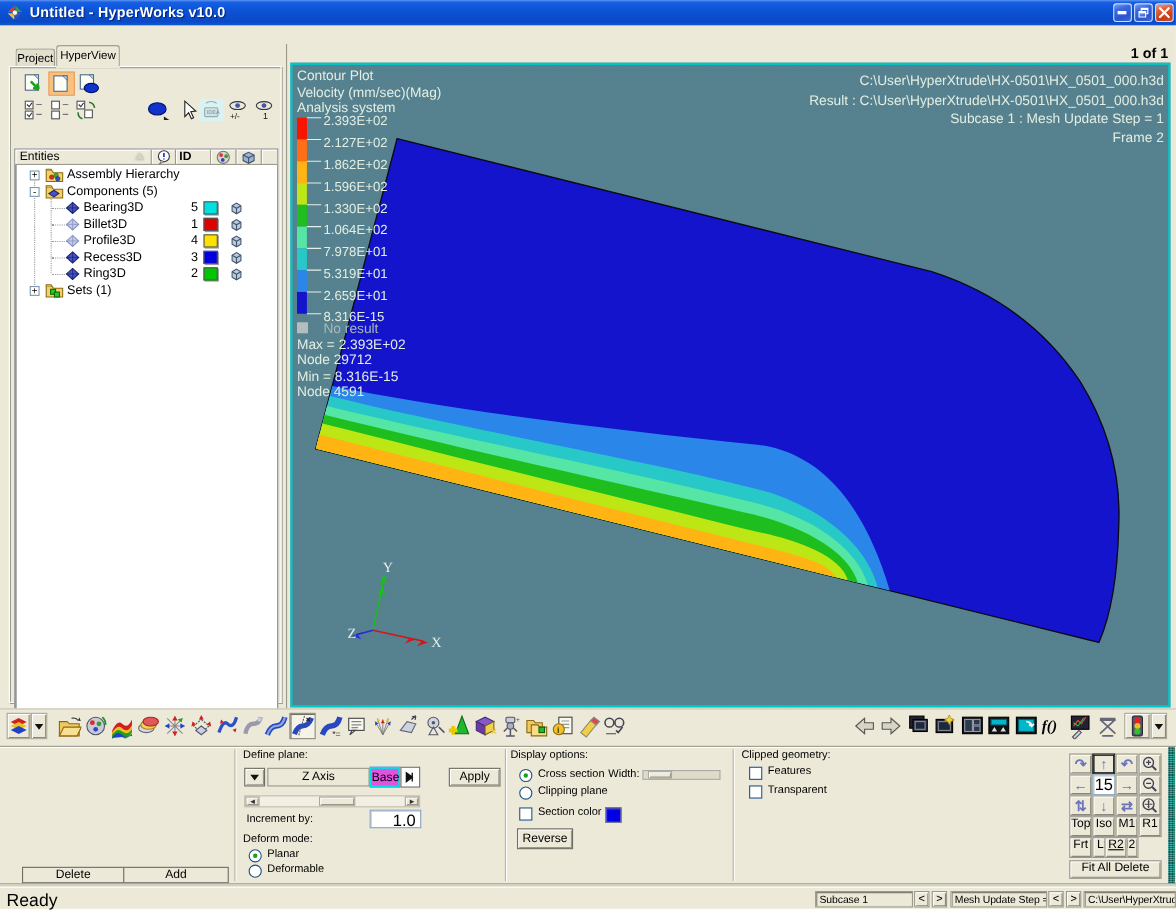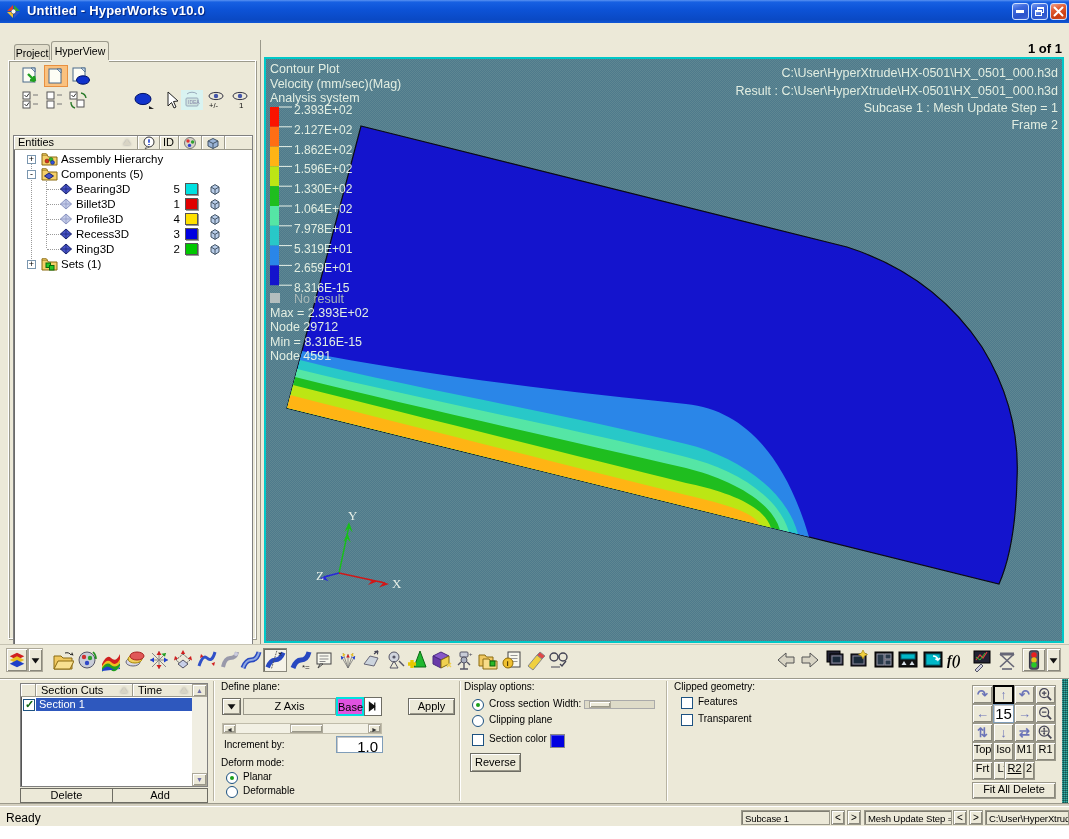--- a/index.html
+++ b/index.html
@@ -239,21 +239,21 @@
             <span style="position:absolute;left:4px;top:0;">Entities</span>
             <span class="sort-tri" style="right:6px;"></span>
           </div>
           <div class="th-cell" style="width:22px;">
             <svg viewBox="0 0 22 14" style="width:22px;height:14px;">
                   <circle cx="11" cy="6" r="5" fill="#fff" stroke="#333"></circle>
                   <path d="M9 10 l-2 3 4 -2 z" fill="#fff" stroke="#333" stroke-width="0.6"></path>
                   <path d="M11 3.2 v3.6 M11 8 v1" stroke="#2244cc" stroke-width="1.6"></path>
                 </svg>
           </div>
-          <div class="th-cell" style="width:19px;">
+          <div class="th-cell" style="width:32px;font-weight:bold;">
             <span style="position:absolute;left:3px;top:0;">ID</span>
           </div>
           <div class="th-cell" style="width:23px;">
             <svg viewBox="0 0 23 14" style="width:23px;height:14px;">
                   <circle cx="11" cy="7" r="5.5" fill="#d8d4c8" stroke="#777"></circle>
                   <circle cx="9" cy="5" r="1.7" fill="#e03030"></circle>
                   <circle cx="13.6" cy="6" r="1.7" fill="#30a030"></circle>
                   <circle cx="10.5" cy="9.4" r="1.7" fill="#3040d0"></circle>
                 </svg>
           </div>
@@ -735,39 +735,20 @@
             <path d="M3 10 h9 l-4.5 6 z" fill="#111"></path>
           </svg>
     </div>
   </div>
 
   <div id="bottom-panel" class="abs">
     <span class="vsep" style="left:213px;"></span>
     <span class="vsep" style="left:459px;"></span>
     <span class="vsep" style="left:666px;"></span>
 
-    <div id="sec-list">
-      <div class="lb-head" style="left:0;width:15px;"></div>
-      <div class="lb-head" style="left:15px;width:97px;">
-        <span style="position:absolute;left:5px;top:0;">Section Cuts</span>
-        <span class="sort-tri" style="right:4px;"></span>
-      </div>
-      <div class="lb-head" style="left:112px;width:59px;border-right:none;">
-        <span style="position:absolute;left:5px;top:0;">Time</span>
-        <span class="sort-tri" style="right:4px;"></span>
-      </div>
-      <span class="checkbox" style="left:2px;top:15px;">
-        <span class="check-mark">✓</span>
-      </span>
-      <div id="sel-row">Section 1</div>
-      <div id="lb-scroll">
-        <div class="scroll-btn" style="top:0;">▲</div>
-        <div class="scroll-btn" style="bottom:0;">▼</div>
-      </div>
-    </div>
     <div class="xp-button" style="left:20px;top:109px;width:93px;height:15px;line-height:13px;">Delete</div>
     <div class="xp-button" style="left:112px;top:109px;width:96px;height:15px;line-height:13px;">Add</div>
 
     <span class="panel-label" style="left:221px;top:2px;">Define plane:</span>
     <div class="xp-button bevel" style="left:222px;top:19px;width:19px;height:17px;">
       <svg viewBox="0 0 19 17" style="width:17px;height:15px;">
             <path d="M5 6 h9 l-4.5 6 z" fill="#111"></path>
           </svg>
     </div>
     <div class="xp-button" style="left:243px;top:19px;width:93px;height:17px;line-height:15px;border-color:#9a988a;">Z Axis</div>
@@ -855,21 +836,21 @@
     <div class="vc-btn" style="left:972px;top:82px;">Frt</div>
     <div class="vc-btn" style="left:993px;top:82px;">Lft</div>
     <div class="vc-btn" style="left:1014px;top:82px;">M2</div>
     <div class="vc-btn" style="left:1004px;top:82px;text-decoration:underline;">R2</div>
     <div class="vc-btn" style="left:972px;top:103px;width:84px;height:17px;">Fit All Delete</div>
 
     <div id="teal-strip"></div>
   </div>
 
   <div id="statusbar" class="abs">
-    <span class="abs" style="left:6px;top:4px;font-size:12px;">Ready</span>
+    <span class="abs" style="left:6px;top:4px;font-size:16px;">Ready</span>
     <div class="sb-field" style="left:741px;width:89px;">Subcase 1</div>
     <div class="sb-btn" style="left:831px;">&lt;</div>
     <div class="sb-btn" style="left:847px;">&gt;</div>
     <div class="sb-field" style="left:864px;width:88px;">Mesh Update Step =</div>
     <div class="sb-btn" style="left:953px;">&lt;</div>
     <div class="sb-btn" style="left:969px;">&gt;</div>
     <div class="sb-field" style="left:985px;width:84px;">C:\User\HyperXtrude'</div>
   </div>
 
 </div>

